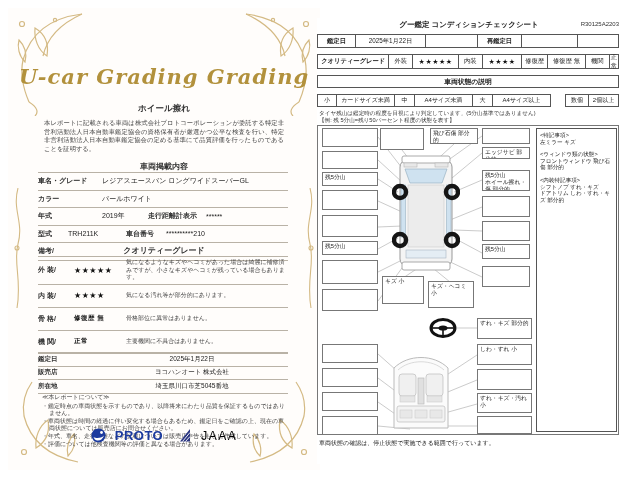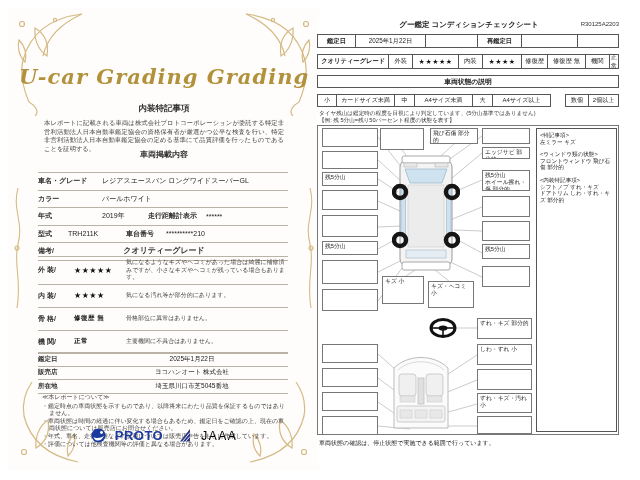--- a/index.html
+++ b/index.html
@@ -19,21 +19,21 @@
   .orn-br{right:0;bottom:0;transform:scale(-1,-1);}
   .orn-ml{left:0;top:180px;}
   .orn-mr{right:0;top:180px;transform:scaleX(-1);}
   .emblem{position:absolute;left:50%;top:6px;transform:translateX(-50%);}
   .gr-title{position:absolute;left:0;top:56px;width:100%;text-align:center;
     font-family:"DejaVu Serif","Liberation Serif",serif;font-style:italic;font-weight:bold;
     font-size:21px;color:#b2913c;letter-spacing:1px;}
   .gr-sub{position:absolute;left:0;top:95px;width:100%;text-align:center;font-size:8.5px;font-weight:bold;color:#333;}
   .gr-intro{position:absolute;left:36px;top:111px;width:240px;font-size:6.3px;line-height:8.6px;color:#444;text-align:justify;}
   .sec-title{position:absolute;width:100%;text-align:center;font-size:8px;font-weight:bold;color:#333;}
-  .st-vehicle{top:141px;}
+  .st-vehicle{top:153px;}
   .st-grade{top:237px;}
   .vtable{position:absolute;left:30px;top:164px;width:250px;}
   .vrow{display:flex;align-items:center;height:16.5px;border-top:1px solid #b9b2a6;font-size:7px;}
   .vrow:last-child{border-bottom:1px solid #b9b2a6;}
   .vlabel{font-weight:bold;color:#333;flex:0 0 auto;}
   .vval{color:#222;}
   .w64{width:64px;} .w48{width:46px;} .w58{width:58px;} .w30{width:30px;} .w60{width:58px;} .w40{width:40px;}
   .gtable{position:absolute;left:30px;top:248px;width:250px;}
   .grow{display:flex;align-items:center;border-top:1px solid #b9b2a6;padding:2px 0;min-height:18px;}
   .grow:last-child{border-bottom:1px solid #b9b2a6;}
@@ -136,21 +136,21 @@
     </div>
   <div class="orn orn-mr">
       <svg width="18" height="120" viewBox="0 0 18 120" fill="none" stroke="#d4ba84" stroke-width="1.1">
     <path d="M10,0 C4,22 16,34 10,56 C5,74 14,92 9,120"></path>
         <circle cx="9" cy="60" r="2"></circle>
   </svg>
     </div>
 
 
   <div class="gr-title">U-car Grading Grading</div>
-  <div class="gr-sub">内装特記事項</div>
+  <div class="gr-sub">ホイール擦れ</div>
   <div class="gr-intro">本レポートに記載される車両は株式会社プロトコーポレーションが委託する特定非営利活動法人日本自動車鑑定協会の資格保有者が厳選かつ公平な検査を行い、特定非営利活動法人日本自動車鑑定協会の定める基準にて品質評価を行ったものであることを証明する。</div>
 
   <div class="sec-title st-vehicle">車両掲載内容</div>
 
   <div class="vtable">
     <div class="vrow">
       <span class="vlabel w64">車名・グレード</span>
       <span class="vval">レジアスエースバン ロングワイドスーパーGL</span>
     </div>
     <div class="vrow">

